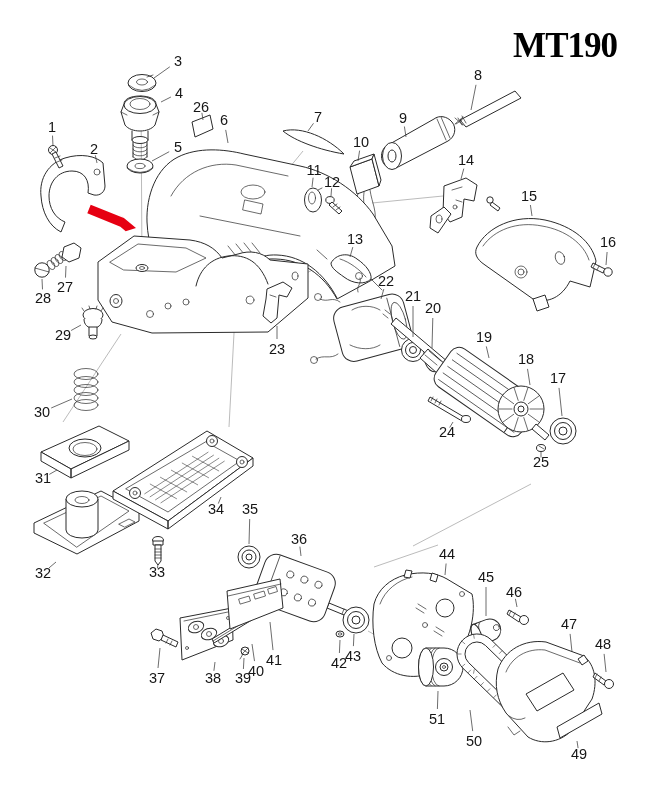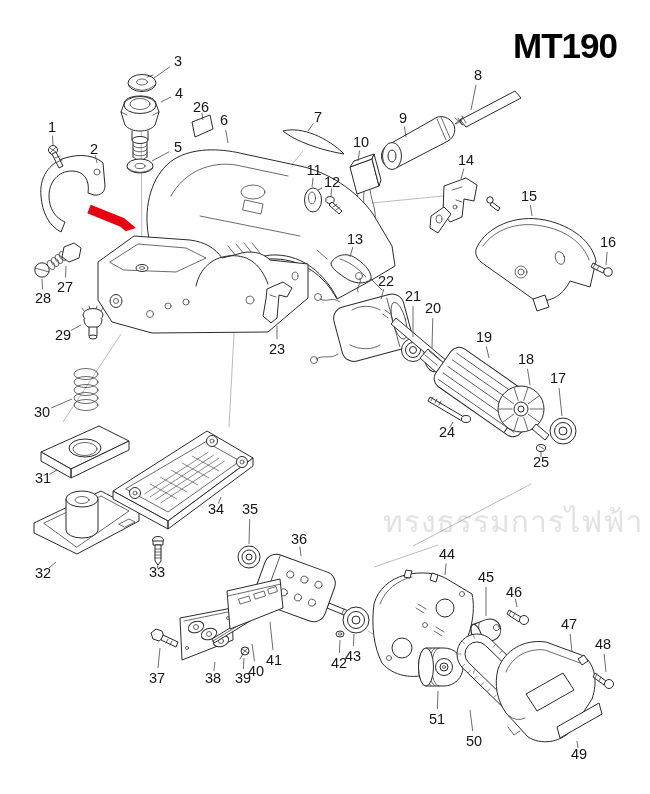--- a/index.html
+++ b/index.html
@@ -1,37 +1,36 @@
 <!DOCTYPE html>
 <html><head>
 <meta charset="utf-8">
 <style>
   html,body{margin:0;padding:0;background:#fff;}
   .stage{position:relative;width:650px;height:794px;background:#fff;overflow:hidden;
          font-family:"Liberation Sans",sans-serif;}
   .title{position:absolute;top:26px;right:33px;font-size:35px;font-weight:700;
-         letter-spacing:-1px;color:#000;}
+         letter-spacing:-1px;color:#000;font-family:Liberation Serif, serif;}
   .watermark{position:absolute;left:383px;top:498px;font-size:30px;color:#e2e2e2;
          letter-spacing:1px;z-index:0;white-space:nowrap;}
   svg.diagram{position:absolute;left:0;top:0;z-index:1;}
   .part{fill:#ffffff;stroke:#2b2b2b;stroke-width:1;stroke-linejoin:round;}
   .ln{fill:none;stroke:#2b2b2b;stroke-width:1;stroke-linecap:round;}
   .thin{fill:none;stroke:#2b2b2b;stroke-width:.7;stroke-linecap:round;}
   .hatch{fill:none;stroke:#2b2b2b;stroke-width:.55;}
   .cons{fill:none;stroke:#8d8d8d;stroke-width:.6;}
   .leader{stroke:#3c3c3c;stroke-width:.75;}
   .plabel{font:14.5px "Liberation Sans",sans-serif;fill:#151515;
           text-anchor:middle;dominant-baseline:central;}
 </style>
 </head>
 <body>
 
 <div class="stage">
 
-  <div class="watermark">ทรงธรรมการไฟฟ้า</div>
 
   <svg class="diagram" width="650" height="794" viewBox="0 0 650 794">
 
     <g>
       <path class="cons" d="M141,95 L142,266 M303,151 L228,243 M270,291 L355,249
         M372,203 L443,196 M238,258 L229,427 M121,334 L63,422
         M438,545 L374,567 M413,546 L531,484 M368,631 L422,661"></path>
     </g>
 
     <g>

